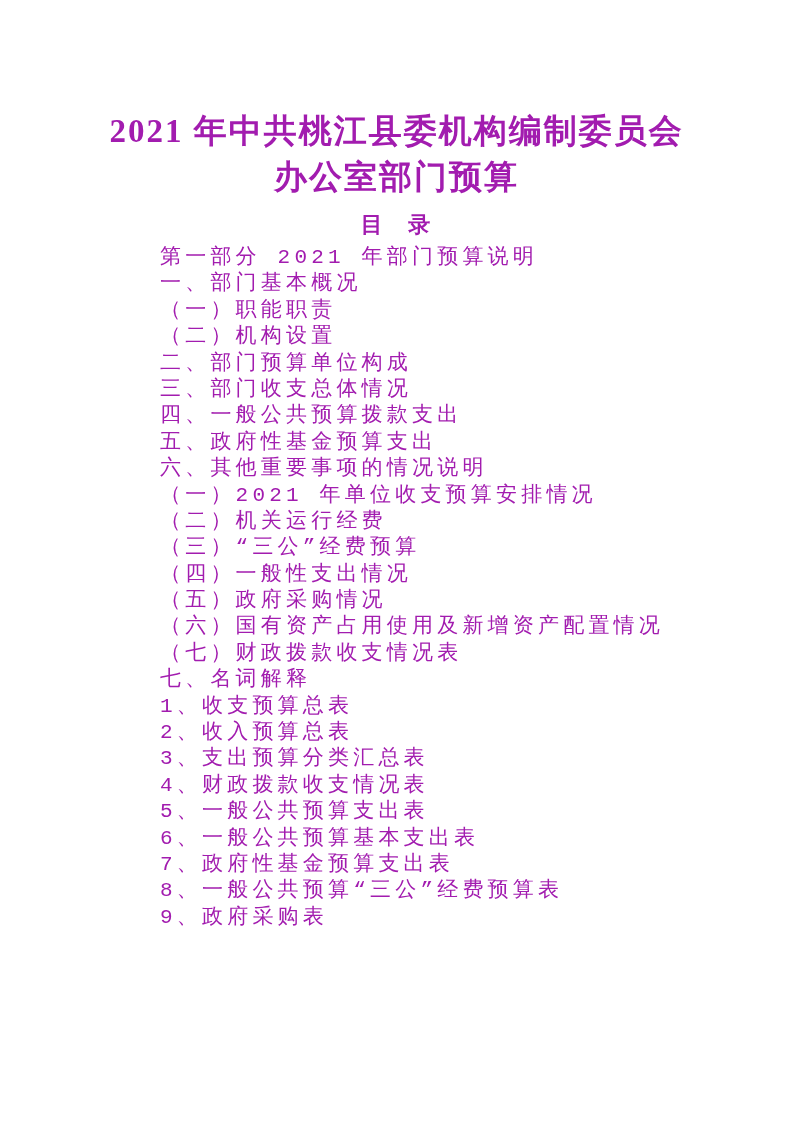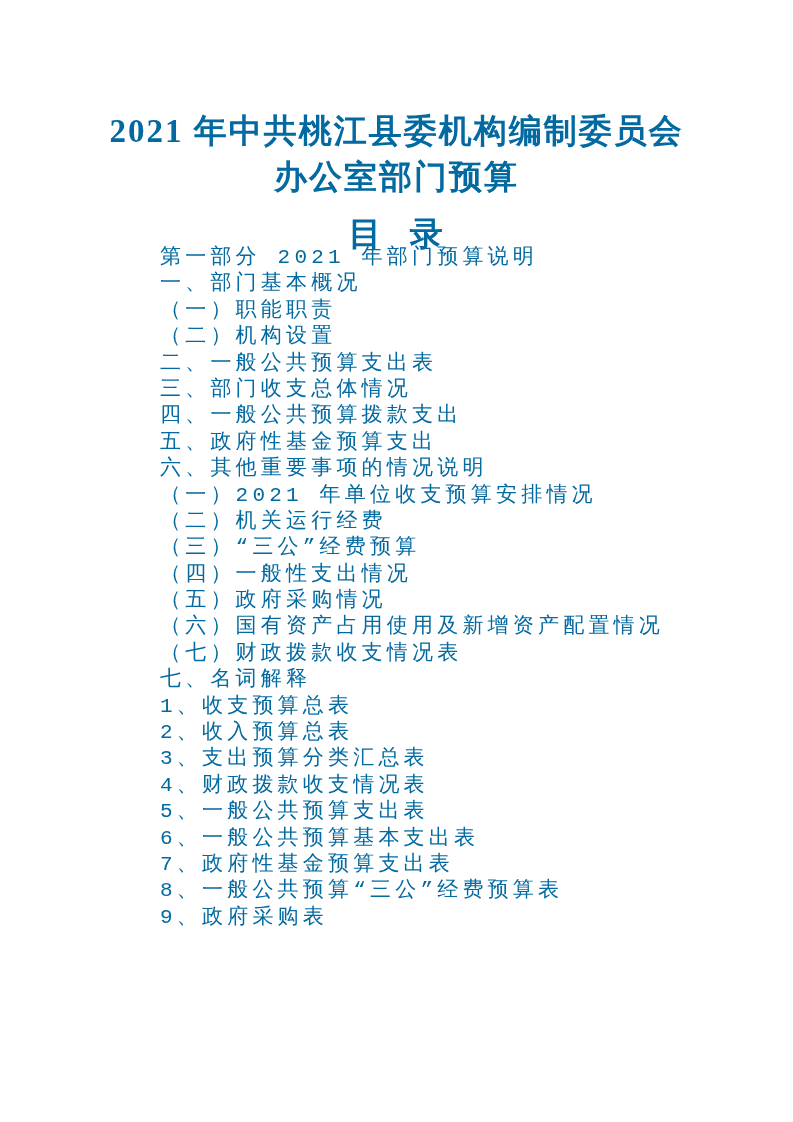--- a/index.html
+++ b/index.html
@@ -5,21 +5,21 @@
   html, body {
     margin: 0;
     padding: 0;
     background: #ffffff;
   }
   .page {
     position: relative;
     width: 793px;
     height: 1122px;
     background: #ffffff;
-    color: #0369a1;
+    color: #a21caf;
     font-family: "Liberation Serif", "DejaVu Serif", serif;
     overflow: hidden;
   }
   .doc-title {
     position: absolute;
     top: 86px;
     left: 0;
     width: 793px;
     text-align: center;
     font-weight: bold;
@@ -28,21 +28,21 @@
     letter-spacing: 2px;
     white-space: nowrap;
   }
   .toc-heading {
     position: absolute;
     top: 190px;
     left: 0;
     width: 793px;
     text-align: center;
     font-weight: bold;
-    font-size: 33px;
+    font-size: 22px;
     line-height: 34px;
     letter-spacing: 2px;
     word-spacing: 16px;
   }
   .toc-list {
     position: absolute;
     top: 245px;
     left: 160px;
     right: 60px;
     margin: 0;
@@ -67,21 +67,21 @@
     <div>办公室部门预算</div>
   </h1>
 
   <h2 class="toc-heading">目 录</h2>
 
   <ol class="toc-list" id="toc-list">
       <li class="toc-item">第一部分 2021 年部门预算说明</li>
       <li class="toc-item">一、部门基本概况</li>
       <li class="toc-item">（一）职能职责</li>
       <li class="toc-item">（二）机构设置</li>
-      <li class="toc-item">二、一般公共预算支出表</li>
+      <li class="toc-item">二、部门预算单位构成</li>
       <li class="toc-item">三、部门收支总体情况</li>
       <li class="toc-item">四、一般公共预算拨款支出</li>
       <li class="toc-item">五、政府性基金预算支出</li>
       <li class="toc-item">六、其他重要事项的情况说明</li>
       <li class="toc-item">（一）2021 年单位收支预算安排情况</li>
       <li class="toc-item">（二）机关运行经费</li>
       <li class="toc-item">（三）“三公”经费预算</li>
       <li class="toc-item">（四）一般性支出情况</li>
       <li class="toc-item">（五）政府采购情况</li>
       <li class="toc-item">（六）国有资产占用使用及新增资产配置情况</li>

